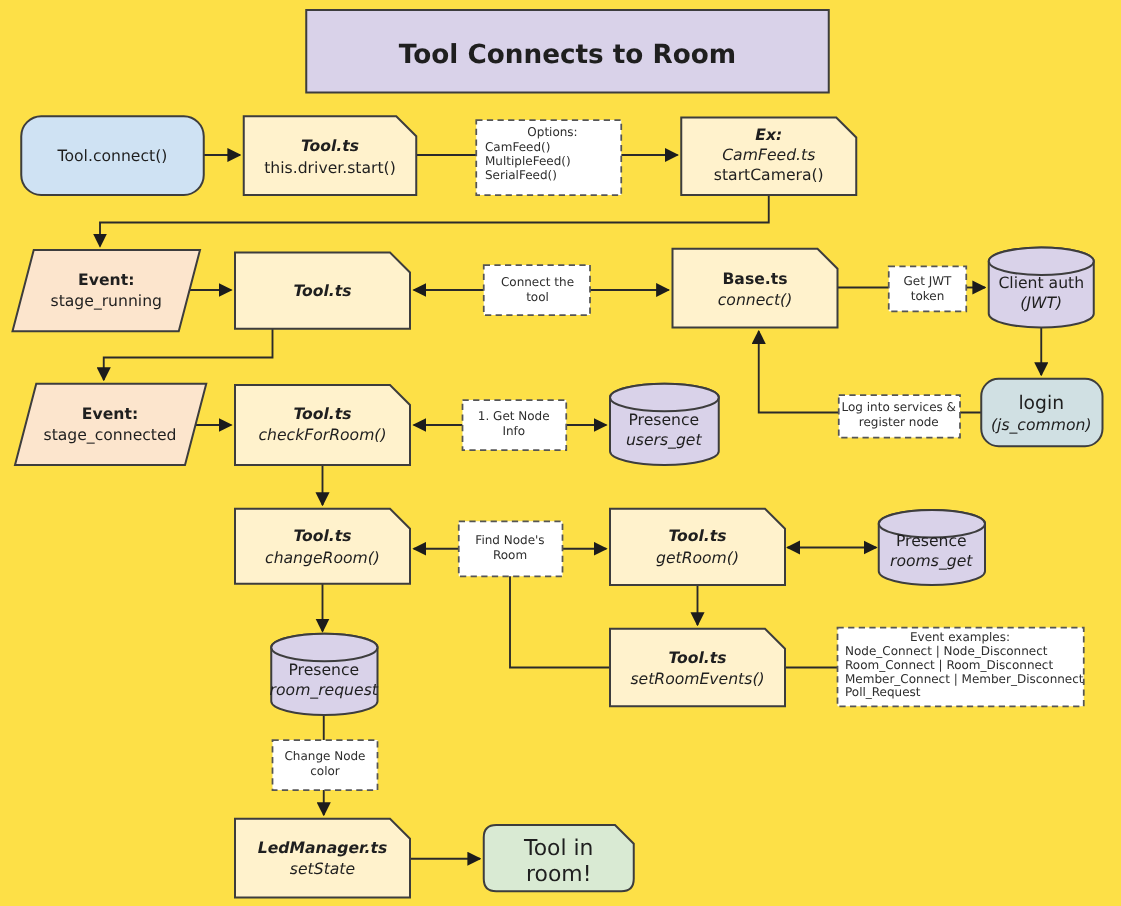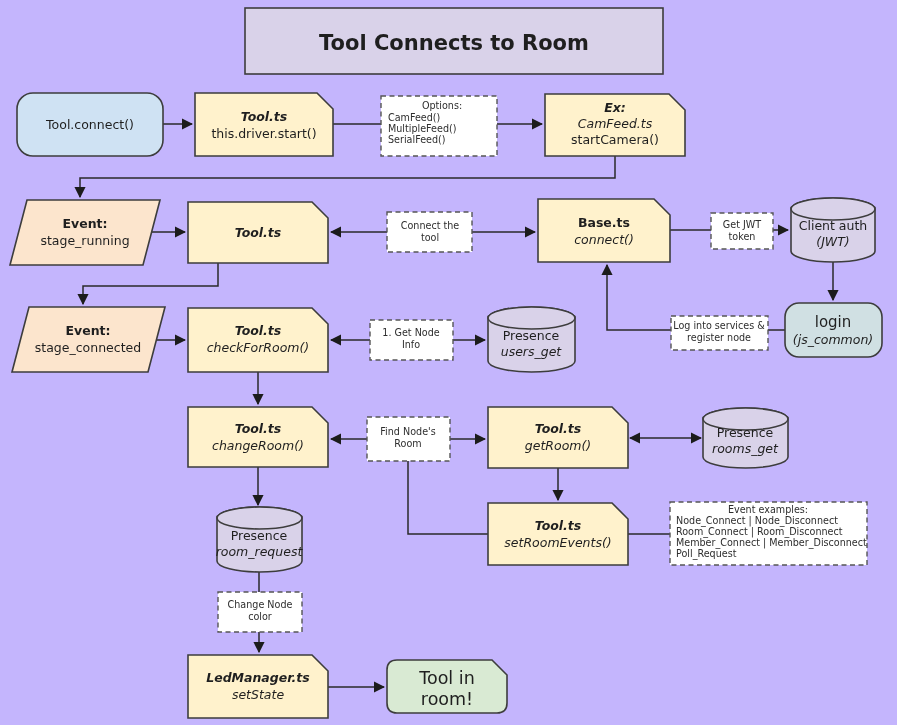--- a/index.html
+++ b/index.html
@@ -1,16 +1,16 @@
 <!DOCTYPE html>
 <html><head>
 <meta charset="utf-8">
 <style>
   html,body{margin:0;padding:0;background:#ffffff;}
-  .canvas{position:relative;width:897px;height:725px;background:#c4b5fd;font-family:"DejaVu Sans",sans-serif;}
+  .canvas{position:relative;width:897px;height:725px;background:#fde047;font-family:"DejaVu Sans",sans-serif;}
   svg text{font-family:"DejaVu Sans",sans-serif;fill:#1f1f1f;}
   .shape{stroke:#3d3d3d;stroke-width:1.6;}
   .note{fill:#ffffff;stroke:#555555;stroke-width:1.4;stroke-dasharray:5 3.5;}
   .edge{stroke:#2a2a2a;stroke-width:1.5;fill:none;}
   .t{font-size:12.5px;}
   .t15{font-size:15px;}
   .t17{font-size:17.5px;}
   .title{font-size:21px;font-weight:bold;}
   .b{font-weight:bold;}
   .i{font-style:italic;}

